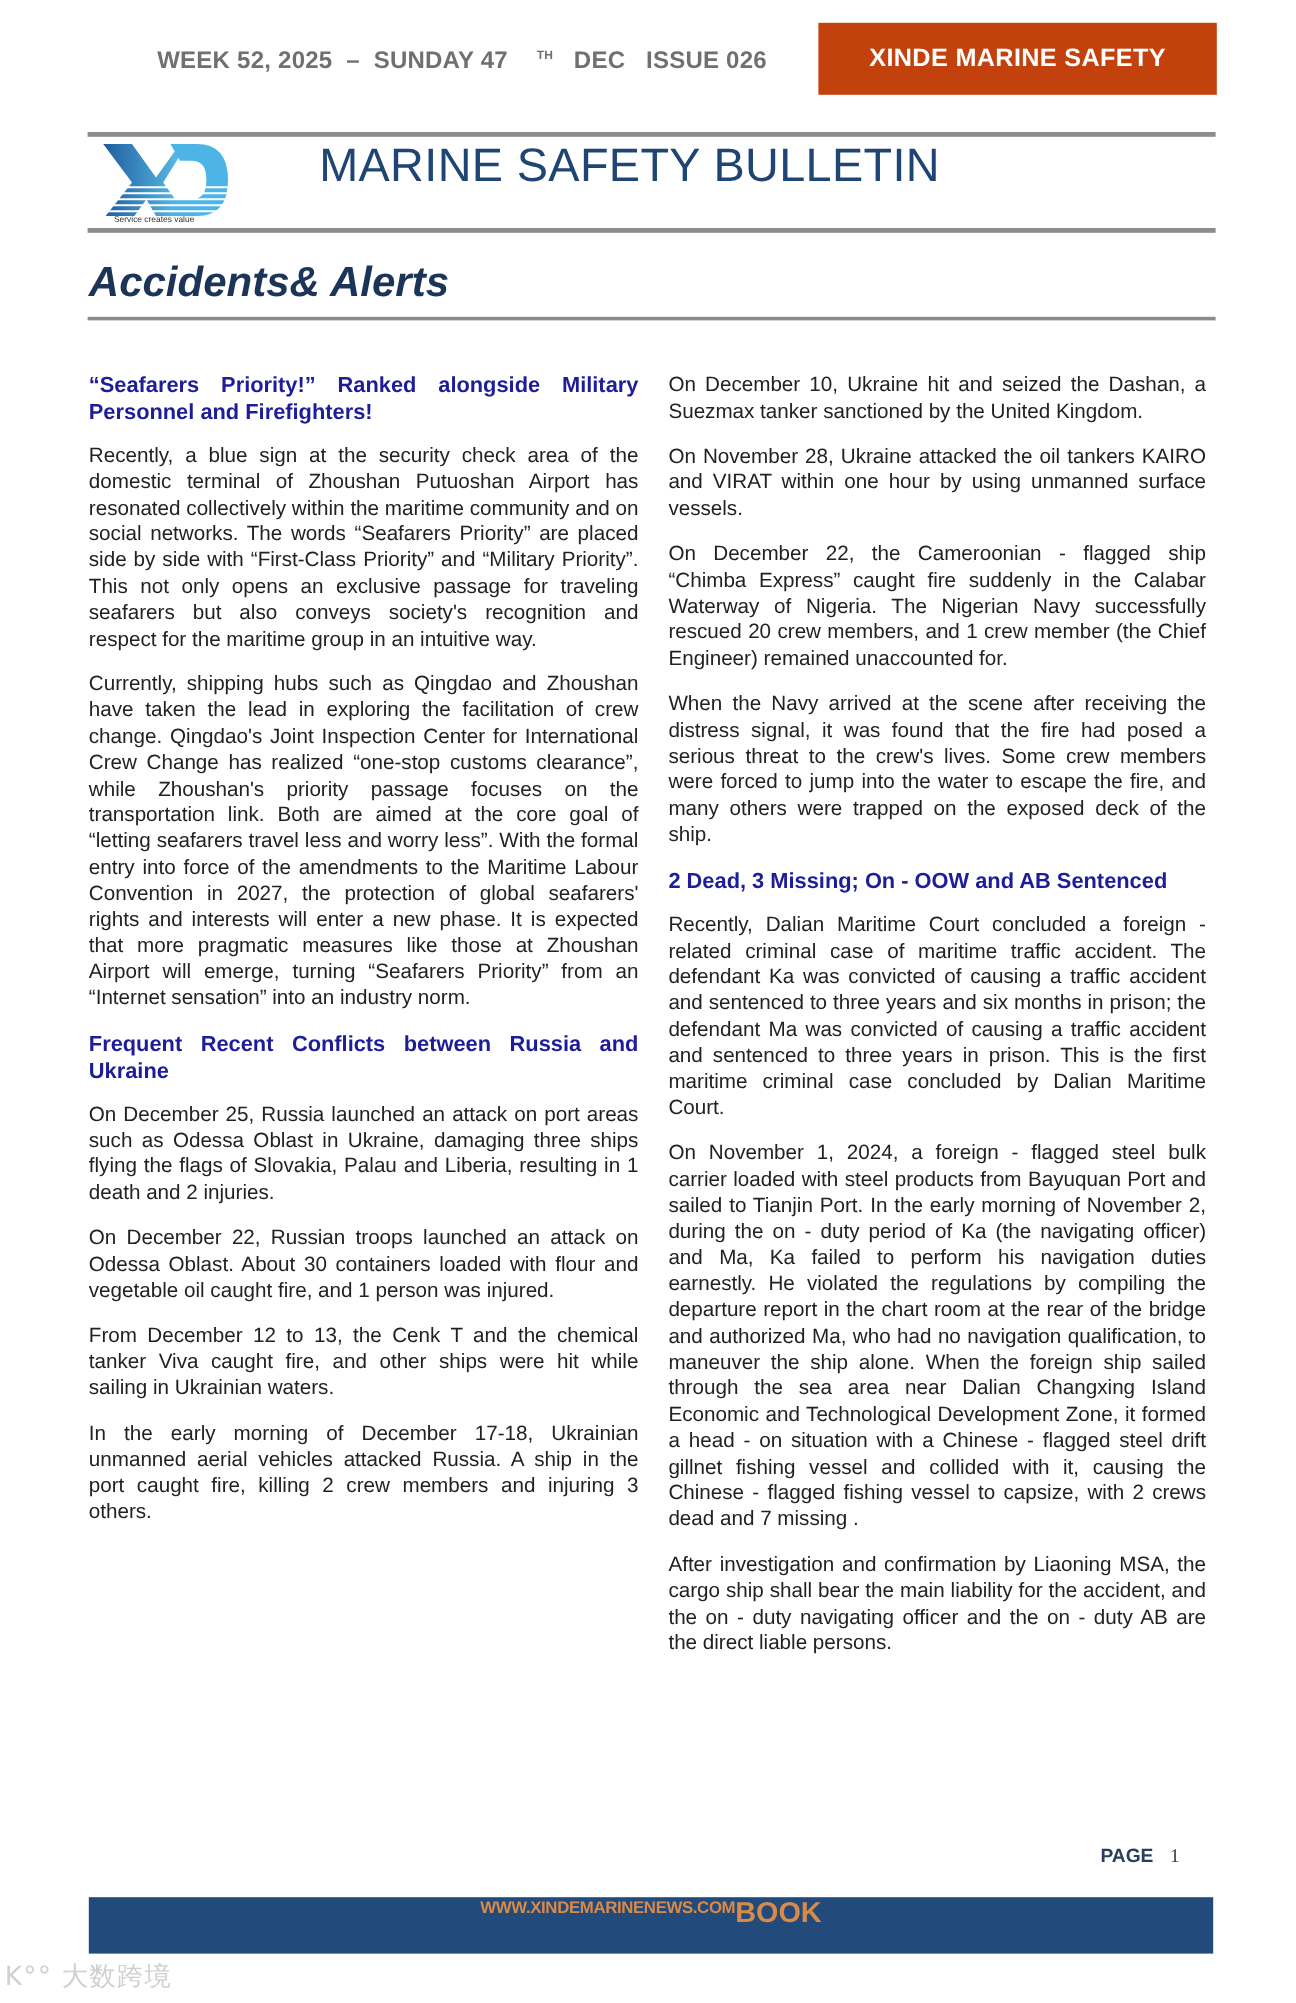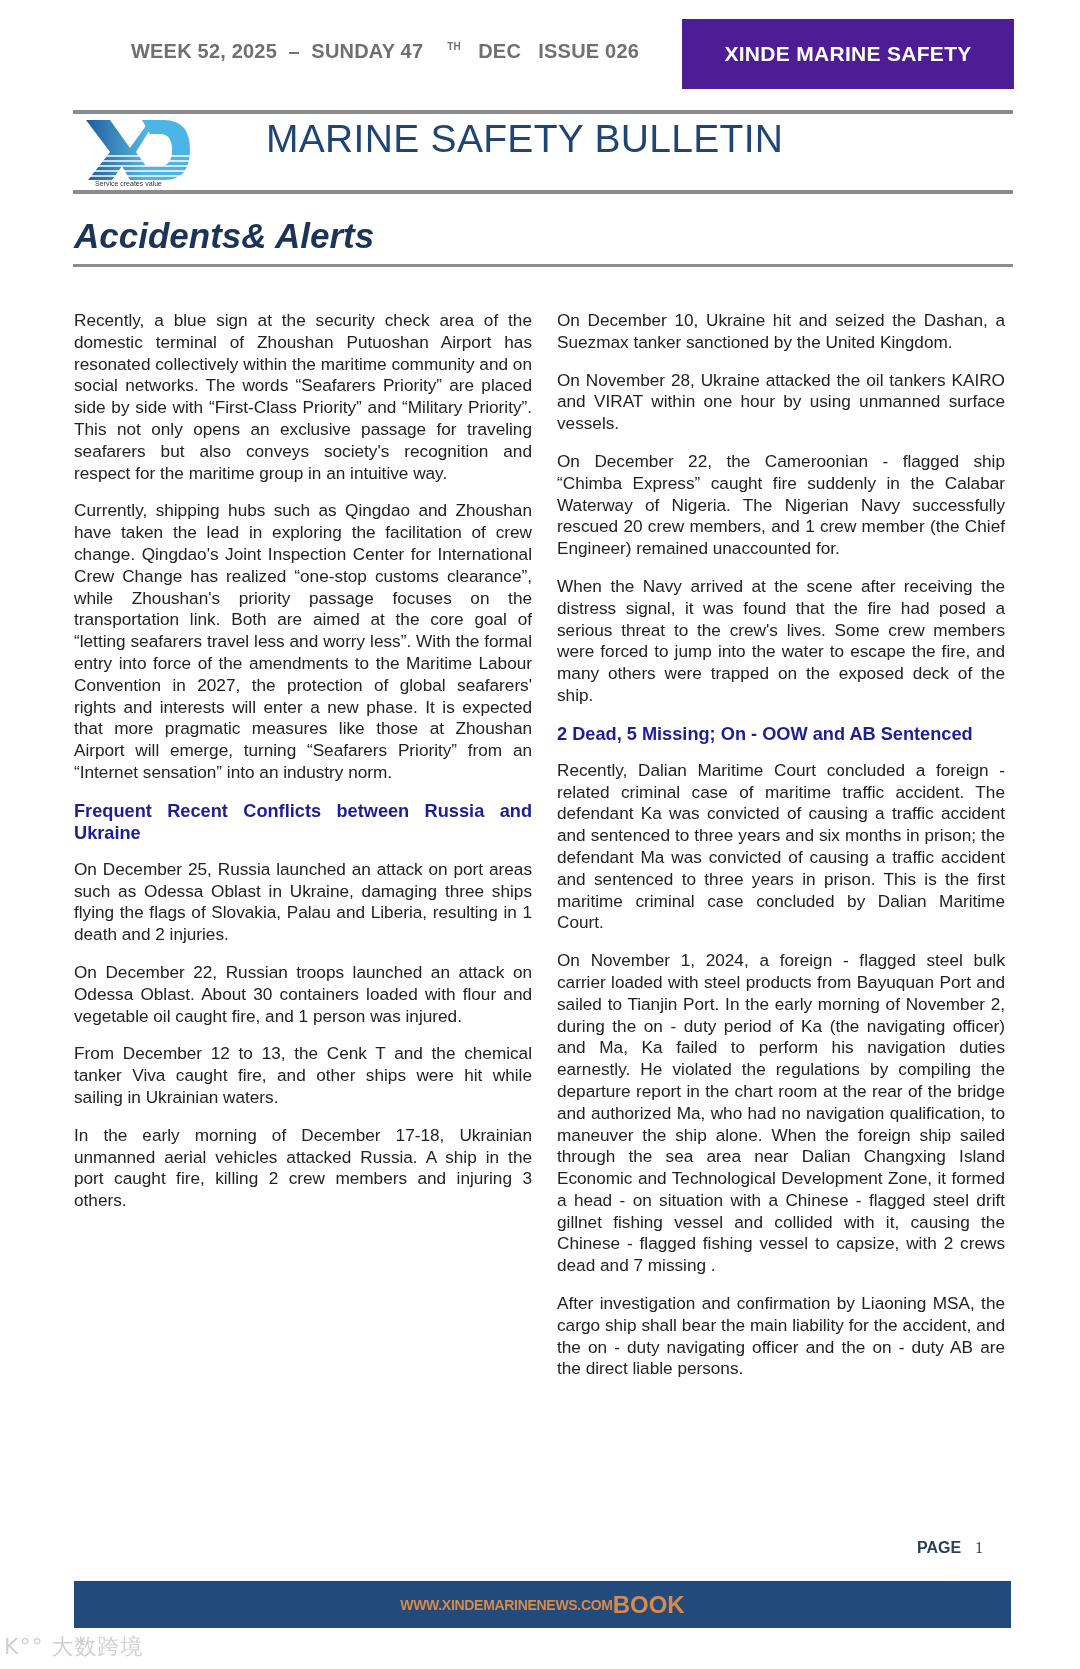--- a/index.html
+++ b/index.html
@@ -3,22 +3,22 @@
 <meta charset="utf-8">
 <style>
   html, body { margin: 0; padding: 0; background: #ffffff; }
   body { width: 1080px; height: 1669px; position: relative; overflow: hidden;
          font-family: "Liberation Sans", sans-serif; color: #222; }
 
   
   .issue-line { position: absolute; left: 131px; top: 40px; font-size: 20px; font-weight: bold;
                 color: #707070; letter-spacing: 0.2px; white-space: pre; font-family: "Liberation Sans", sans-serif; }
   .issue-line sup { font-size: 10px; vertical-align: 8px; margin-left: 24px; }
-  .brand-box { position: absolute; left: 682px; top: 19px; width: 332px; height: 70px;
-               background: #4c1d95; color: #fff; display: flex; align-items: center; justify-content: center;
+  .brand-box { position: absolute; left: 682px; top: 19px; width: 332px; height: 60px;
+               background: #c2410c; color: #fff; display: flex; align-items: center; justify-content: center;
                font-weight: bold; font-size: 21px; letter-spacing: 0.3px; }
 
   .rule { position: absolute; left: 73px; width: 940px; background: #8c8c8c; }
   .rule.r1 { top: 110px; height: 4px; }
   .rule.r2 { top: 190px; height: 4px; }
   .rule.r3 { top: 264px; height: 3px; }
 
   .logo { position: absolute; left: 84px; top: 118px; width: 110px; height: 72px; }
   .logo-tag { position: absolute; left: 95px; top: 180px; font-size: 7px; color: #333; }
   .bulletin-title { position: absolute; left: 266px; top: 117px; font-size: 39px; font-weight: normal;
@@ -34,21 +34,21 @@
   .col h3 { margin: 0 0 15px 0; font-size: 18.2px; line-height: 22px; color: #1d1d9a; font-weight: bold;
             text-align: justify; text-align-last: left; }
   .col p { margin: 0 0 16px 0; font-size: 17.2px; line-height: 21.8px; color: #222;
            text-align: justify; }
 
   
   .page-label { position: absolute; left: 917px; top: 1539px; font-size: 16px; font-weight: bold; color: #2a3f5c; }
   .page-num { position: absolute; left: 975px; top: 1539px; font-size: 16px; color: #2a3f5c;
               font-family: "Liberation Serif", serif; }
   .footer-bar { position: absolute; left: 74px; top: 1581px; width: 937px; height: 47px; background: #224b7c;
-                display: flex; align-items: center; justify-content: center; }
+                display: flex; align-items: flex-start; justify-content: center; }
   .footer-url { color: #d88a4a; font-weight: bold; font-size: 14px; letter-spacing: -0.3px; }
   .footer-book { color: #d88a4a; font-weight: bold; font-size: 24px; }
 
   .watermark { position: absolute; left: 4px; top: 1632px; font-size: 22px; color: #d0d0d0;
                font-family: "DejaVu Sans", sans-serif; letter-spacing: 1px; }
 </style>
 </head>
 <body>
 
 <div class="issue-line"><span>WEEK 52, 2025  –  SUNDAY 47</span><sup>TH</sup><span>   DEC   ISSUE 026</span></div>
@@ -85,38 +85,39 @@
 
 <div class="bulletin-title">MARINE SAFETY BULLETIN</div>
 
 <div class="rule r2"></div>
 
 <div class="section-title">Accidents&amp; Alerts</div>
 
 <div class="rule r3"></div>
 
 <div class="col left">
+  <h3>“Seafarers Priority!” Ranked alongside Military Personnel and Firefighters!</h3>
   <p>Recently, a blue sign at the security check area of the domestic terminal of Zhoushan Putuoshan Airport has resonated collectively within the maritime community and on social networks. The words “Seafarers Priority” are placed side by side with “First-Class Priority” and “Military Priority”. This not only opens an exclusive passage for traveling seafarers but also conveys society's recognition and respect for the maritime group in an intuitive way.</p>
   <p>Currently, shipping hubs such as Qingdao and Zhoushan have taken the lead in exploring the facilitation of crew change. Qingdao's Joint Inspection Center for International Crew Change has realized “one-stop customs clearance”, while Zhoushan's priority passage focuses on the transportation link. Both are aimed at the core goal of “letting seafarers travel less and worry less”. With the formal entry into force of the amendments to the Maritime Labour Convention in 2027, the protection of global seafarers' rights and interests will enter a new phase. It is expected that more pragmatic measures like those at Zhoushan Airport will emerge, turning “Seafarers Priority” from an “Internet sensation” into an industry norm.</p>
 
   <h3>Frequent Recent Conflicts between Russia and Ukraine</h3>
   <p>On December 25, Russia launched an attack on port areas such as Odessa Oblast in Ukraine, damaging three ships flying the flags of Slovakia, Palau and Liberia, resulting in 1 death and 2 injuries.</p>
   <p>On December 22, Russian troops launched an attack on Odessa Oblast. About 30 containers loaded with flour and vegetable oil caught fire, and 1 person was injured.</p>
   <p>From December 12 to 13, the Cenk T and the chemical tanker Viva caught fire, and other ships were hit while sailing in Ukrainian waters.</p>
   <p>In the early morning of December 17-18, Ukrainian unmanned aerial vehicles attacked Russia. A ship in the port caught fire, killing 2 crew members and injuring 3 others.</p>
 </div>
 
 <div class="col right">
   <p>On December 10, Ukraine hit and seized the Dashan, a Suezmax tanker sanctioned by the United Kingdom.</p>
   <p>On November 28, Ukraine attacked the oil tankers KAIRO and VIRAT within one hour by using unmanned surface vessels.</p>
 
   <p>On December 22, the Cameroonian - flagged ship “Chimba Express” caught fire suddenly in the Calabar Waterway of Nigeria. The Nigerian Navy successfully rescued 20 crew members, and 1 crew member (the Chief Engineer) remained unaccounted for.</p>
   <p>When the Navy arrived at the scene after receiving the distress signal, it was found that the fire had posed a serious threat to the crew's lives. Some crew members were forced to jump into the water to escape the fire, and many others were trapped on the exposed deck of the ship.</p>
 
-  <h3>2 Dead, 5 Missing; On - OOW and AB Sentenced</h3>
+  <h3>2 Dead, 3 Missing; On - OOW and AB Sentenced</h3>
   <p>Recently, Dalian Maritime Court concluded a foreign - related criminal case of maritime traffic accident. The defendant Ka was convicted of causing a traffic accident and sentenced to three years and six months in prison; the defendant Ma was convicted of causing a traffic accident and sentenced to three years in prison. This is the first maritime criminal case concluded by Dalian Maritime Court.</p>
   <p>On November 1, 2024, a foreign - flagged steel bulk carrier loaded with steel products from Bayuquan Port and sailed to Tianjin Port. In the early morning of November 2, during the on - duty period of Ka (the navigating officer) and Ma, Ka failed to perform his navigation duties earnestly. He violated the regulations by compiling the departure report in the chart room at the rear of the bridge and authorized Ma, who had no navigation qualification, to maneuver the ship alone. When the foreign ship sailed through the sea area near Dalian Changxing Island Economic and Technological Development Zone, it formed a head - on situation with a Chinese - flagged steel drift gillnet fishing vessel and collided with it, causing the Chinese - flagged fishing vessel to capsize, with 2 crews dead and 7 missing .</p>
   <p>After investigation and confirmation by Liaoning MSA, the cargo ship shall bear the main liability for the accident, and the on - duty navigating officer and the on - duty AB are the direct liable persons.</p>
 </div>
 
 <div class="page-label">PAGE</div>
 <div class="page-num">1</div>
 
 <div class="footer-bar">
   <span class="footer-url">WWW.XINDEMARINENEWS.COM</span>

